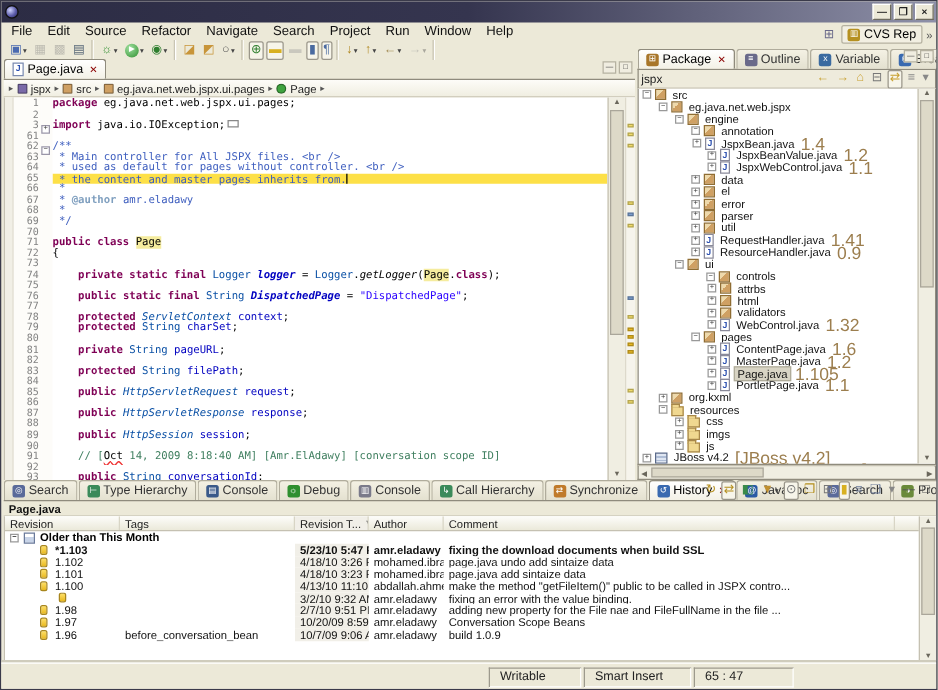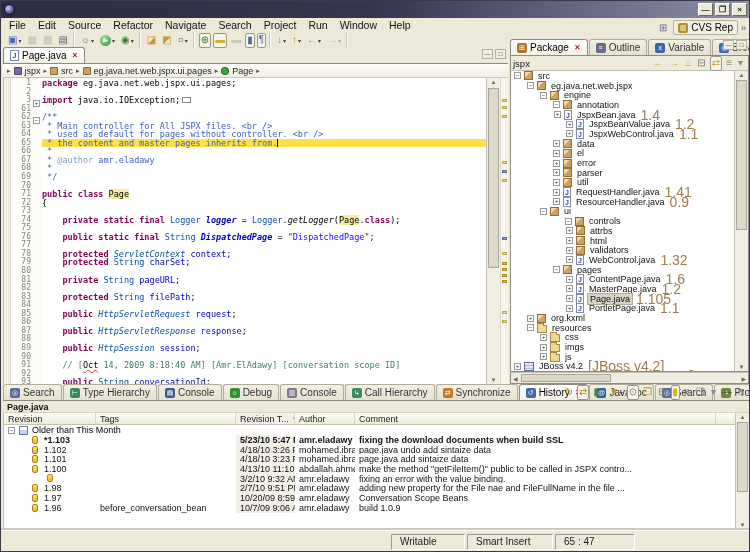--- a/index.html
+++ b/index.html
@@ -48,21 +48,21 @@
   .markerbar{width:7px;background:#f1efe6;border-right:1px solid #dddacb;}
   .ruler{width:22px;background:#fdfcf9;color:#828282;font-family:"DejaVu Sans Mono",monospace;font-size:8px;text-align:right;padding:1px 2px 0 0;}
   .foldcol{width:9px;background:#fdfcf9;padding-top:1px;}
   .ruler div,.foldcol div,.codecol .cline{height:8.55px;line-height:8.55px;}
   .foldbox{width:7px;height:7px;border:1px solid #9a96a8;background:#fff;font-size:6px;line-height:5px;text-align:center;color:#333;margin-top:1px;}
   .codecol{flex:1;padding-top:1px;overflow:hidden;font-family:"DejaVu Sans Mono",monospace;font-size:8.5px;white-space:pre;color:#000;}
   .cline.cl{background:#fde047;}
   .seg-k{color:#7f0055;font-weight:bold;}
   .seg-s{color:#2a00ff;}
   .seg-jd{color:#3f5fbf;}
-  .seg-jt{color:#7f9fbf;font-weight:normal;}
+  .seg-jt{color:#7f9fbf;font-weight:bold;}
   .seg-lc{color:#3f7f5f;}
   .seg-f{color:#0000c0;}
   .seg-sf{color:#0000c0;font-style:italic;font-weight:bold;}
   .seg-ty{color:#0a50a5;}
   .seg-tyi{color:#0a50a5;font-style:italic;}
   .seg-sm{color:#000;font-style:italic;}
   .seg-hl{background:#f5ec9e;}
   .seg-mi{text-decoration:underline wavy #e33;text-decoration-thickness:1px;}
   .seg-box{display:inline-block;width:9px;height:6px;border:1px solid #888;vertical-align:0;margin-left:2px;}
   .seg-cur{display:inline-block;width:1px;height:8px;background:#000;vertical-align:-1px;}
@@ -96,21 +96,21 @@
   .filelabel{height:12px;font-size:9px;font-weight:bold;color:#111;padding:1px 0 0 4px;background:#ece9d8;border-bottom:1px solid #d5d2c2;}
   .htable{position:relative;height:116px;background:#fff;border-left:1px solid #c5c1b2;overflow:hidden;}
   .hheader{display:flex;height:12px;background:linear-gradient(#fdfdfa,#ebe9da);border-bottom:1px solid #c5c1b2;font-size:9px;color:#222;}
   .hcell{padding:0 4px;border-right:1px solid #d8d5c5;display:flex;align-items:center;gap:3px;overflow:hidden;white-space:nowrap;}
   .hrow{display:flex;height:9.7px;font-size:9px;color:#111;align-items:center;}
   .hrow.bold{font-weight:bold;}
   .hrow .hcell{border-right:none;height:100%;align-items:center;}
   .col-time{background:#f1efe8;}
   .revicon{width:6px;height:8px;background:linear-gradient(#ffe066,#e8b820);border:1px solid #a8861e;border-radius:2px;flex:none;}
   .calicon{width:9px;height:9px;border:1px solid #6a7a9a;background:linear-gradient(#fff 0 3px,#c8d4e8 3px);flex:none;}
-  .groupline{display:flex;align-items:center;gap:4px;height:10px;font-size:9px;font-weight:normal;padding-left:4px;}
+  .groupline{display:flex;align-items:center;gap:4px;height:10px;font-size:9px;font-weight:bold;padding-left:4px;}
   
   .statusbar{position:absolute;left:0;top:529px;right:0;height:23px;background:#ece9d8;border-top:1px solid #fff;box-shadow:0 -2px 0 #cfccbc;}
   .scell{position:absolute;top:3px;height:16px;font-size:10px;color:#222;padding:1px 8px 0;
     border:1px solid;border-color:#9d9a8d #ffffff #ffffff #9d9a8d;white-space:nowrap;}
   .sash-v{position:absolute;left:507px;top:37px;width:2px;height:346px;background:#ece9d8;}
 </style>
 </head>
 <body>
 
 <div class="window">

